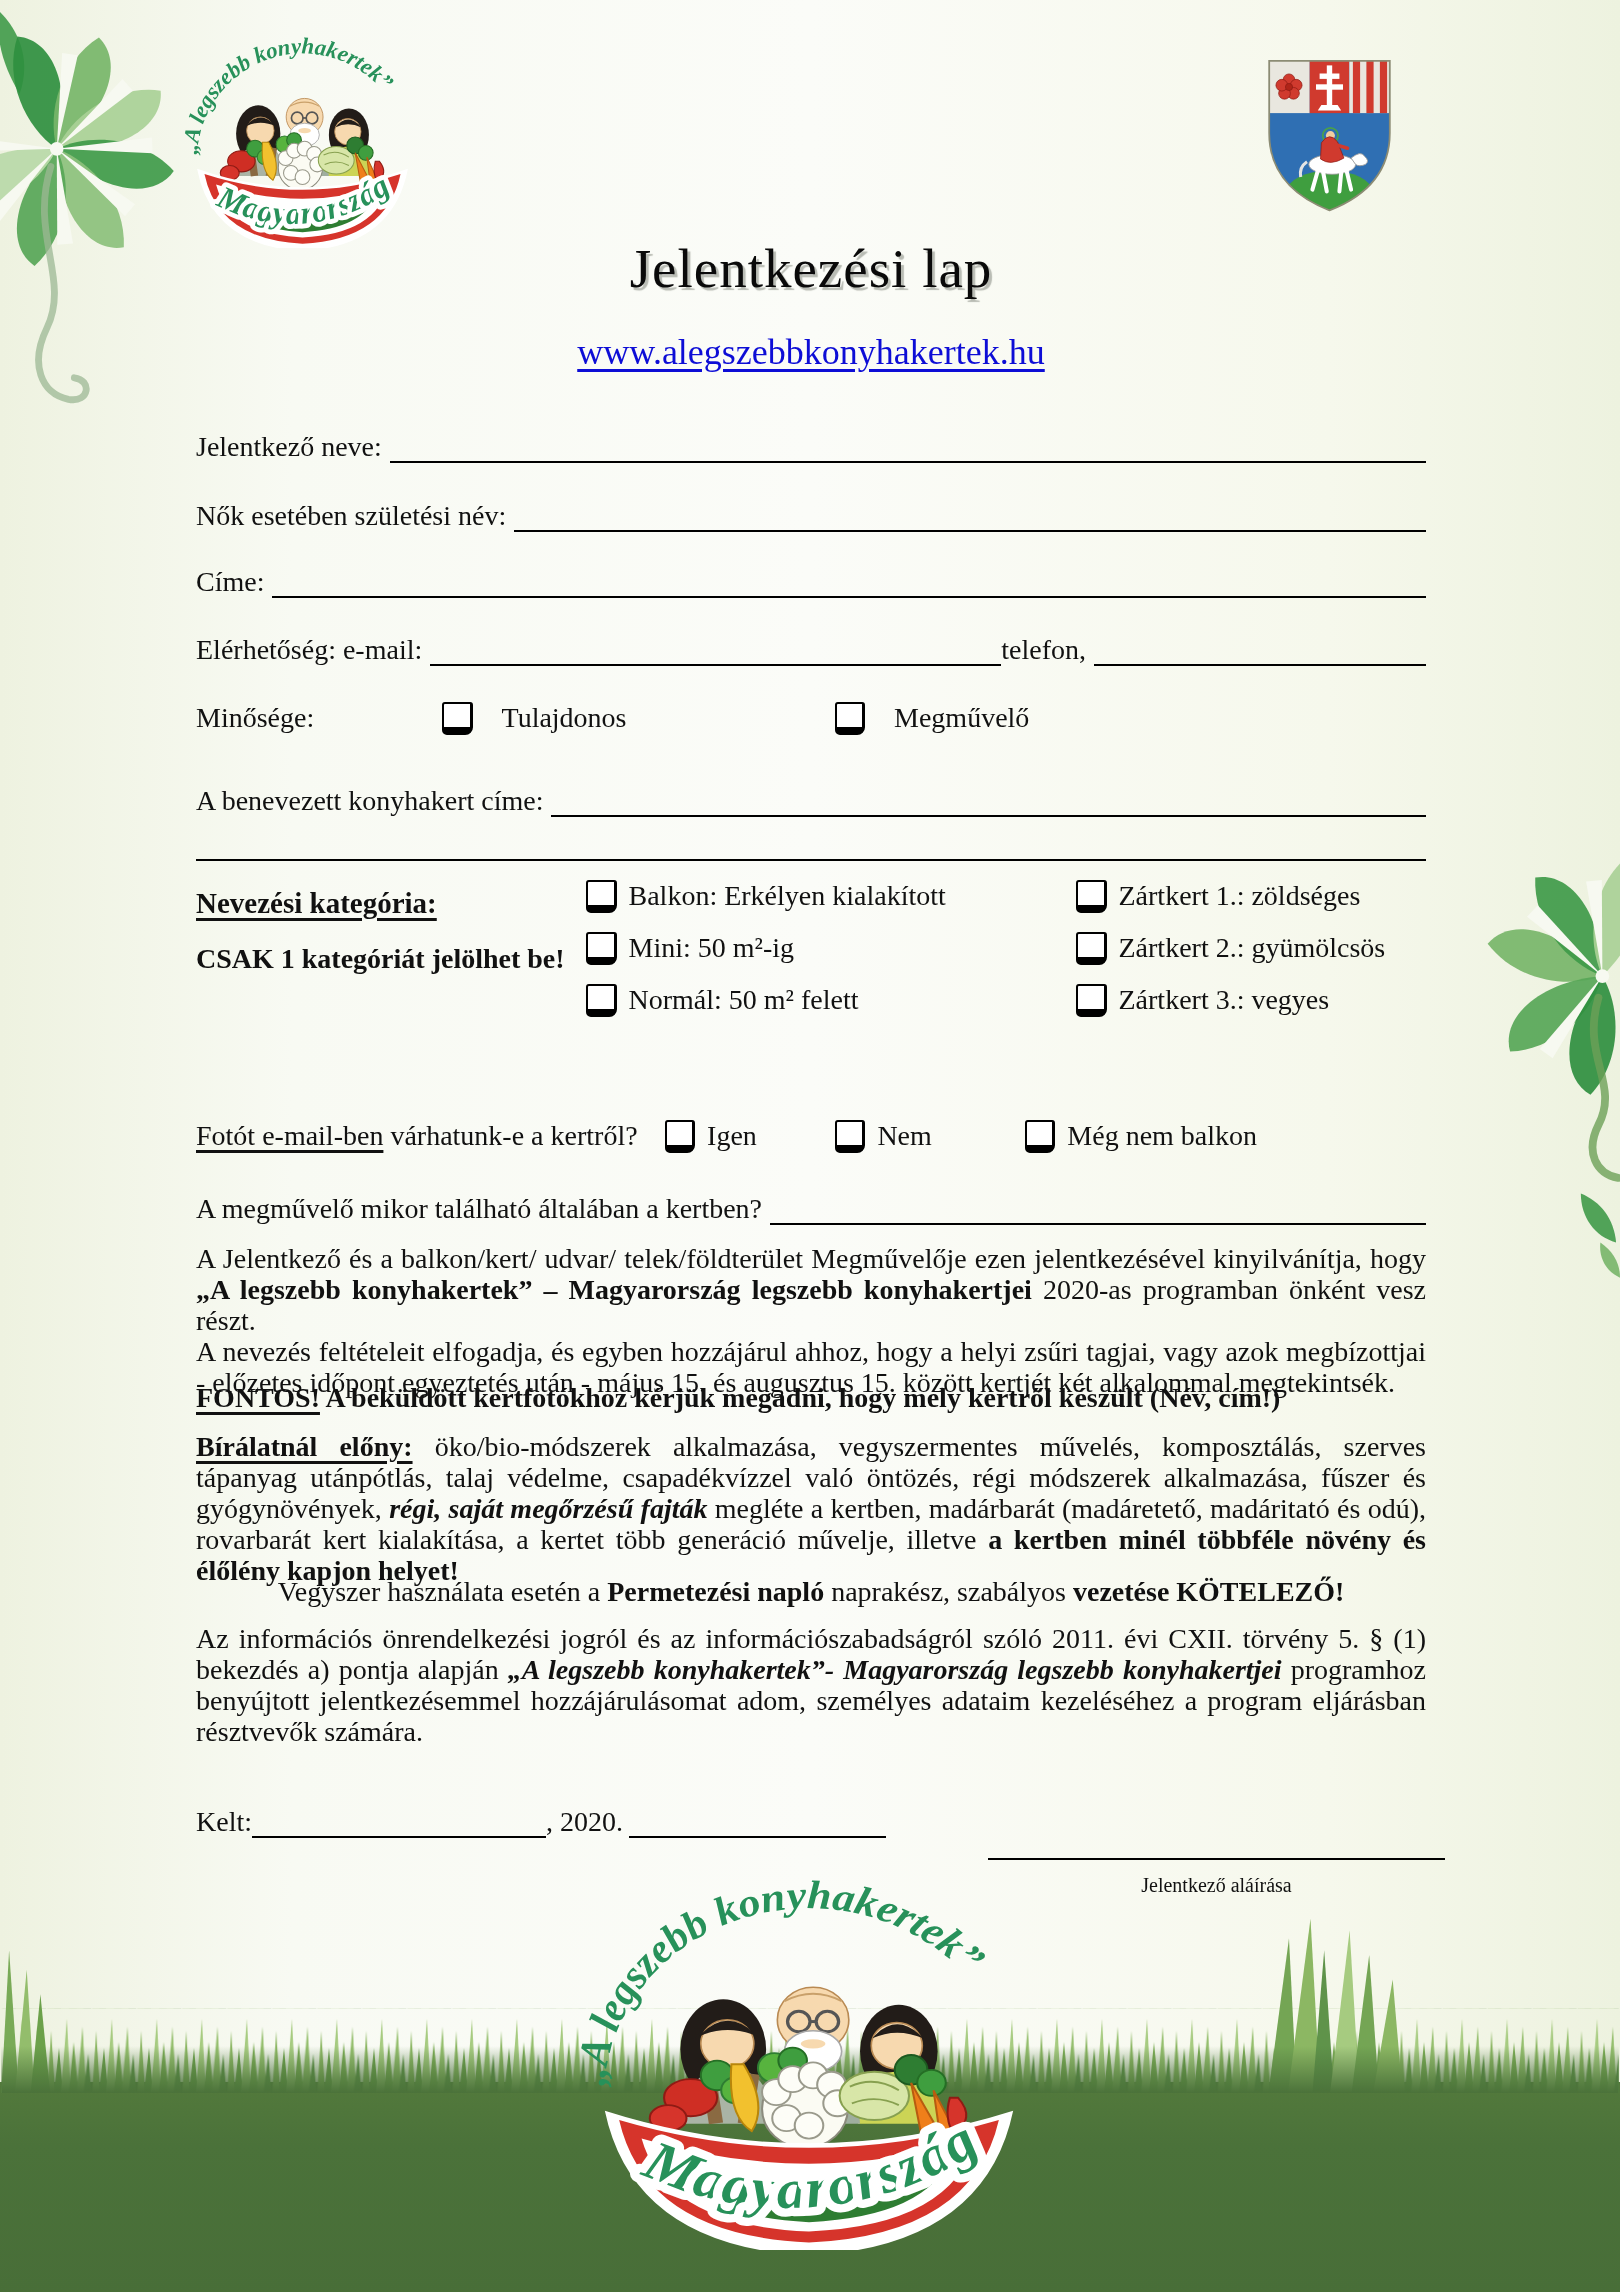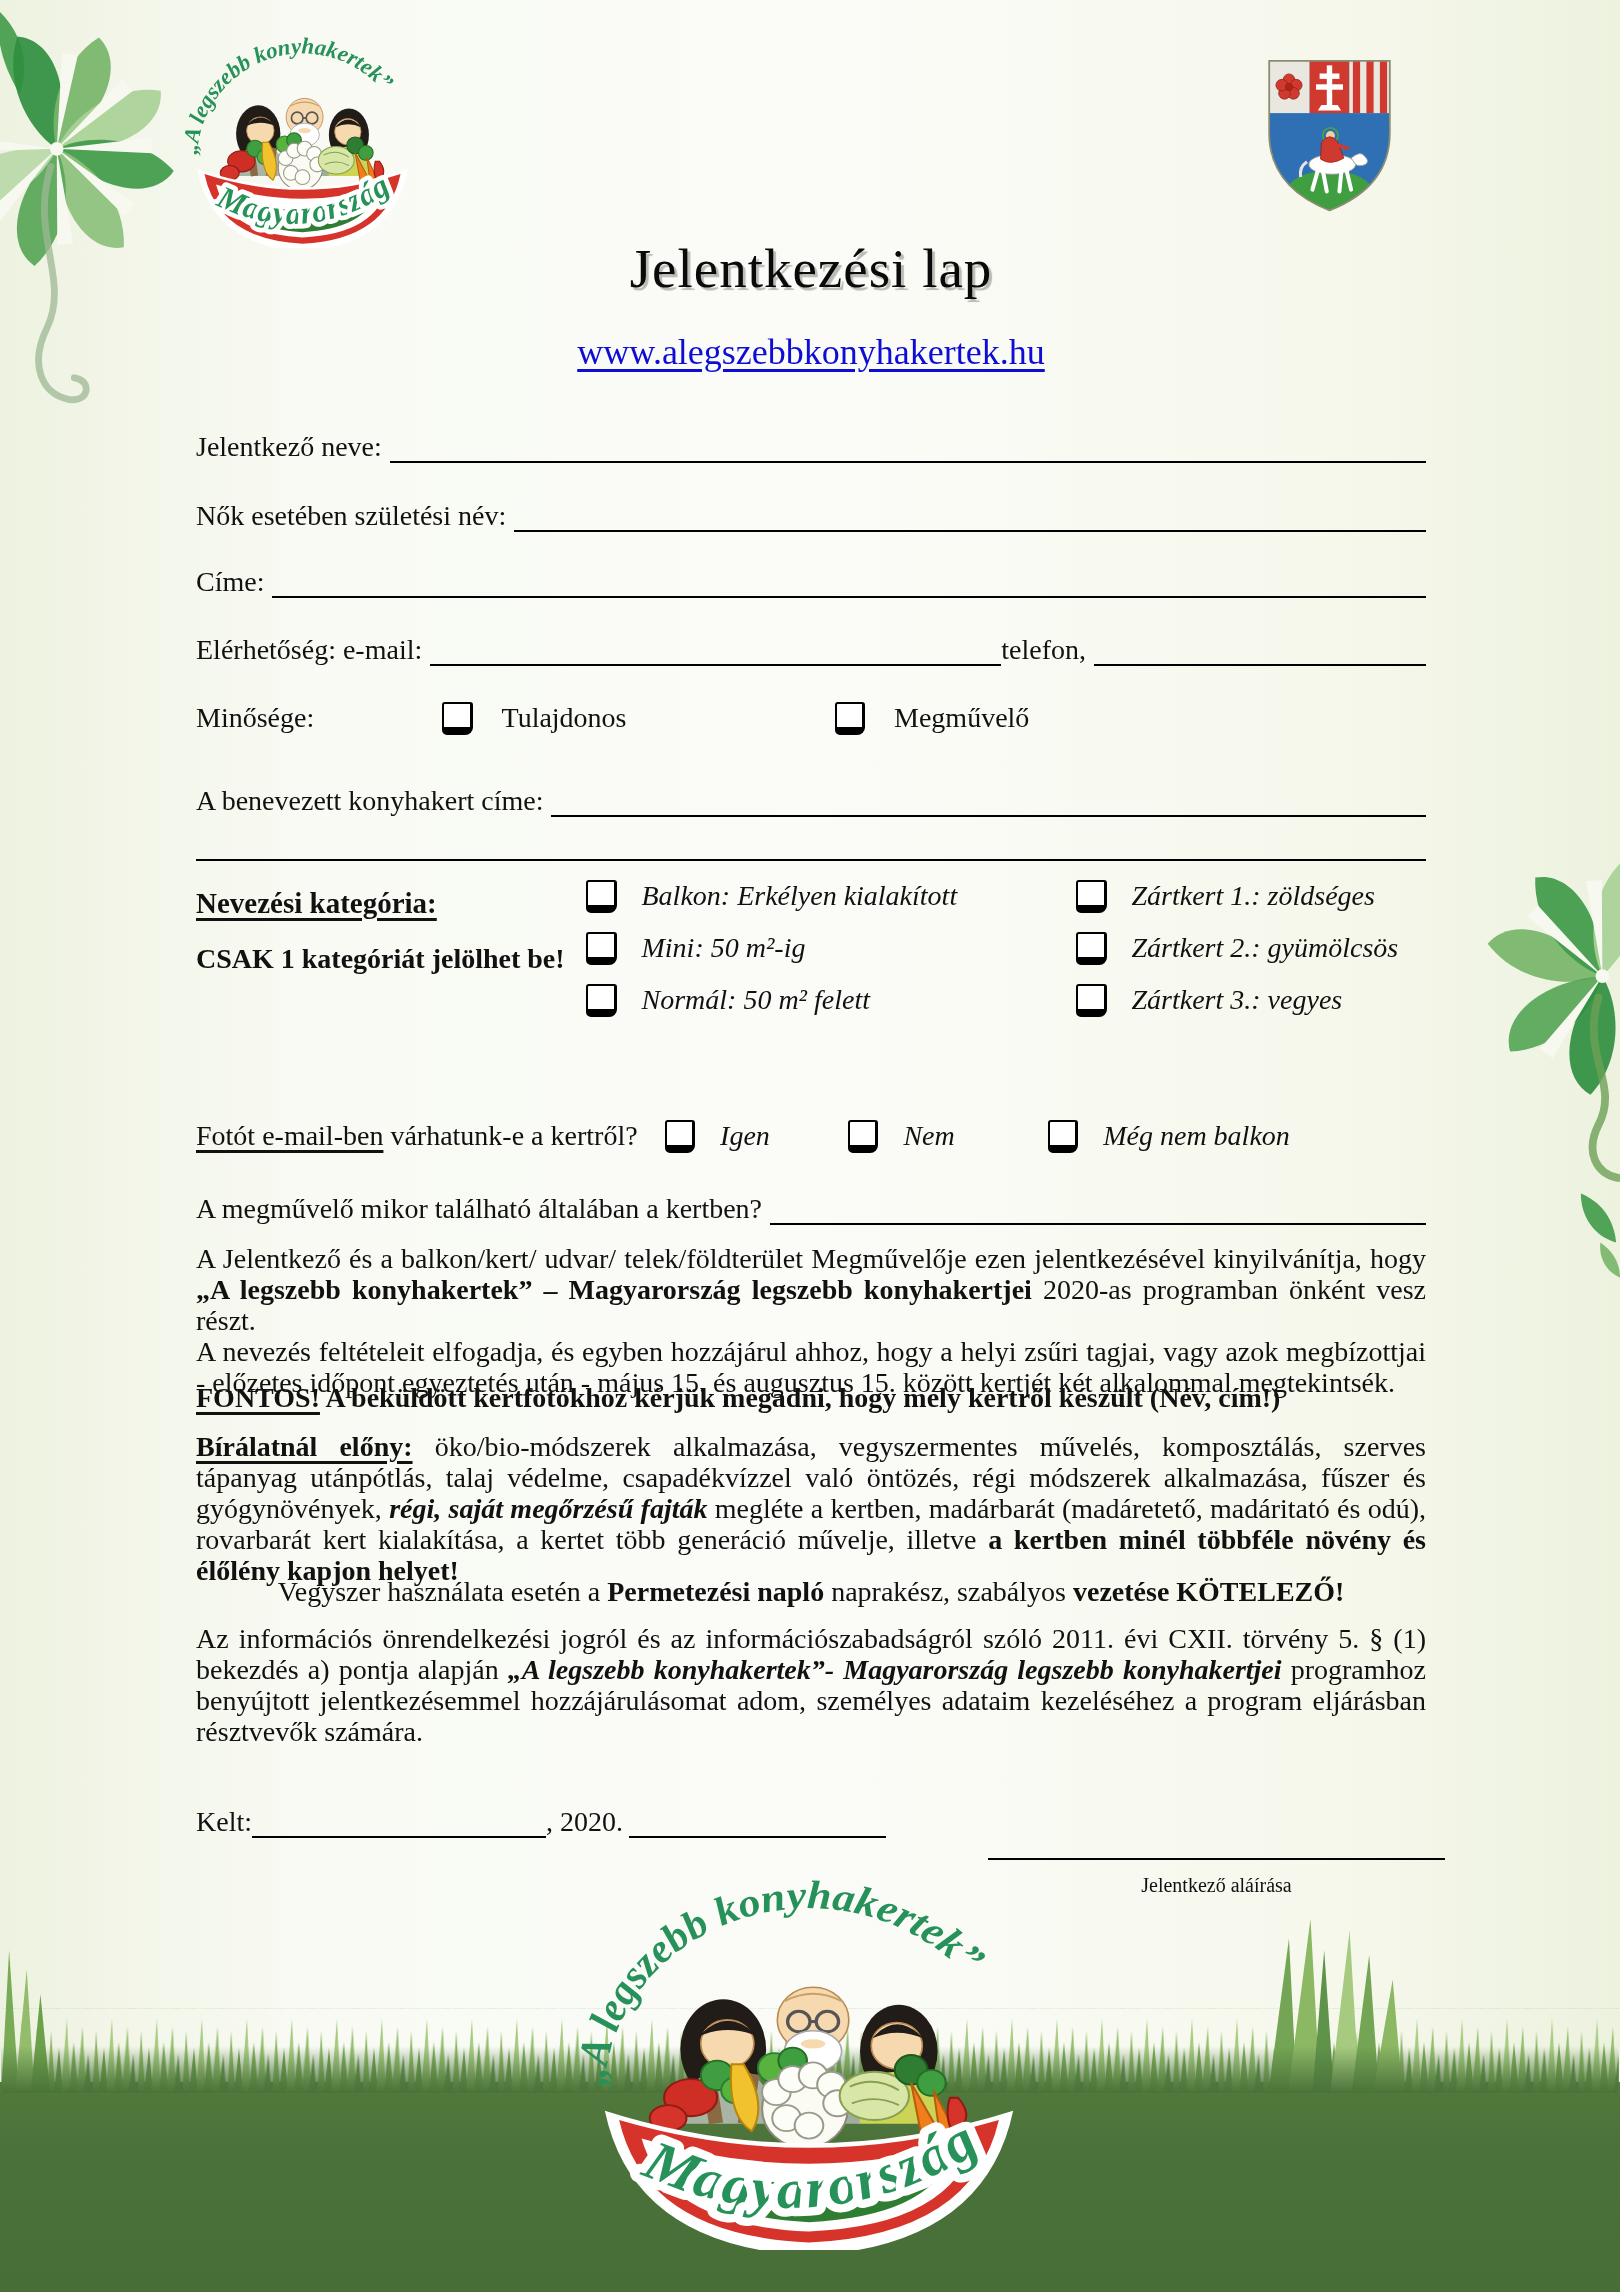--- a/index.html
+++ b/index.html
@@ -26,21 +26,21 @@
   .lbl{white-space:nowrap;padding-right:7.8px;}
   .fill{flex:1;border-bottom:2px solid #000;height:35px;}
   .fill.w-email{flex:1.72;}
   .fill.w-phone{flex:1;}
   .rule{position:absolute;border-top:2px solid #000;}
   .b{font-weight:bold;}
   .bi{font-weight:bold;font-style:italic;}
   .u{text-decoration:underline;text-decoration-thickness:2.9px;text-underline-offset:4.9px;}
   .cb{width:25.5px;height:22.5px;background:#fff;border:2.9px solid #000;border-bottom:8.8px solid #000;
     border-right:3.9px solid #000;border-radius:2.9px 2.9px 7.8px 4.9px;display:inline-block;flex:none;cursor:pointer;}
-  .optrow{display:flex;align-items:center;gap:25px;font-size:28px;font-style:italic;}
+  .optrow{display:flex;align-items:center;gap:12px;font-size:28px;}
   .cat-col{position:absolute;display:flex;flex-direction:column;gap:19.6px;}
   .para{position:absolute;left:196px;width:1230px;font-size:28px;line-height:31px;text-align:justify;}
   .center{text-align:center;}
   .sig-label{position:absolute;left:988px;width:457px;top:1874px;text-align:center;font-size:20px;}
   .bk{display:inline-block;border-bottom:2px solid #000;height:33px;}
 </style>
 </head>
 <body>
 
 <svg width="0" height="0" style="position:absolute" aria-hidden="true">

